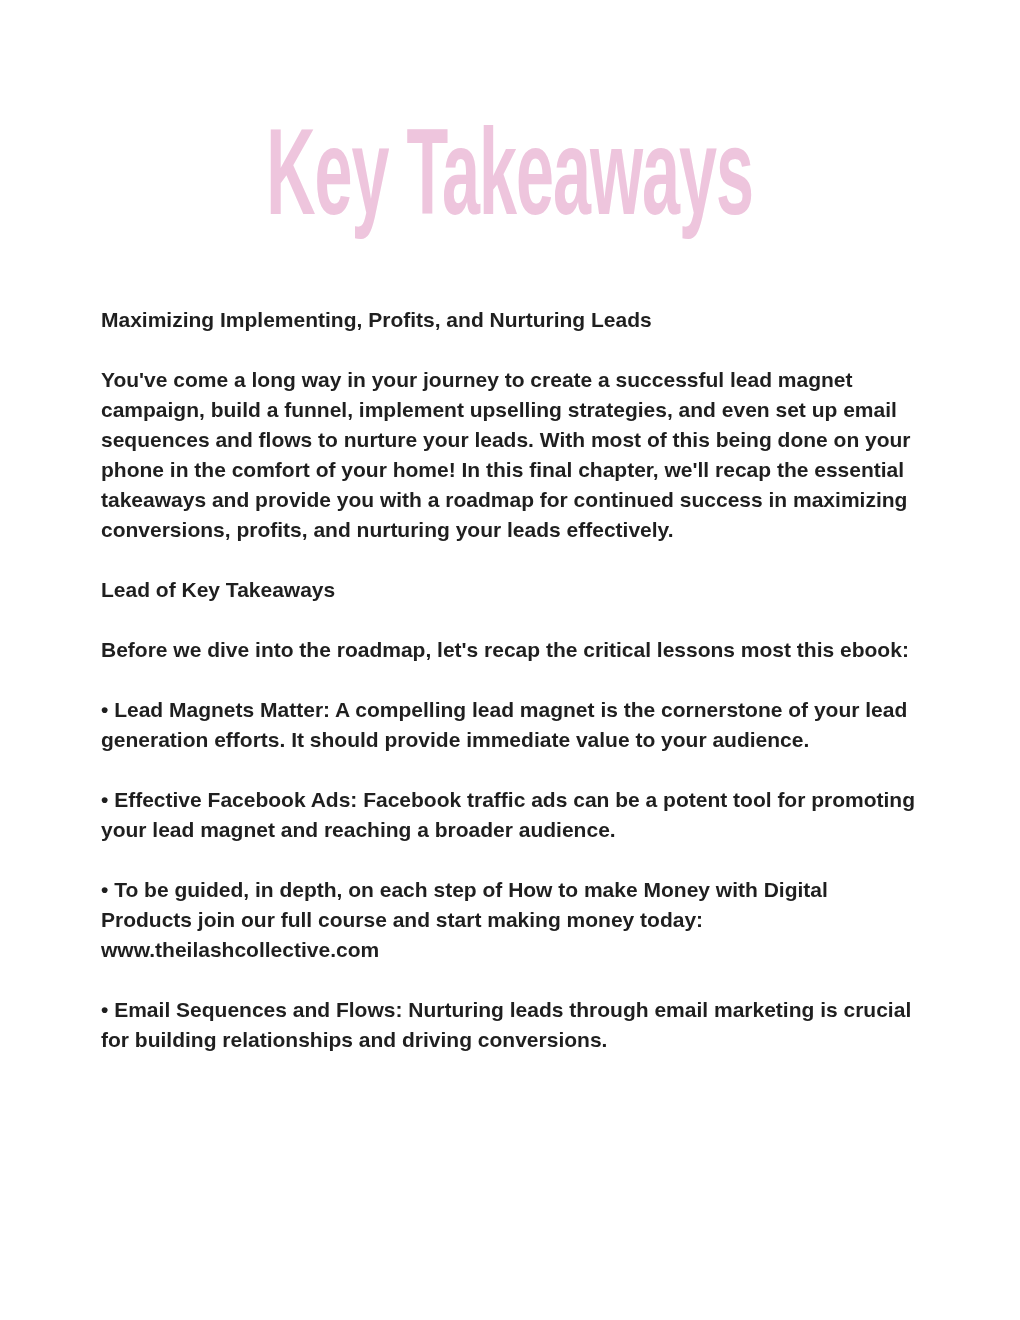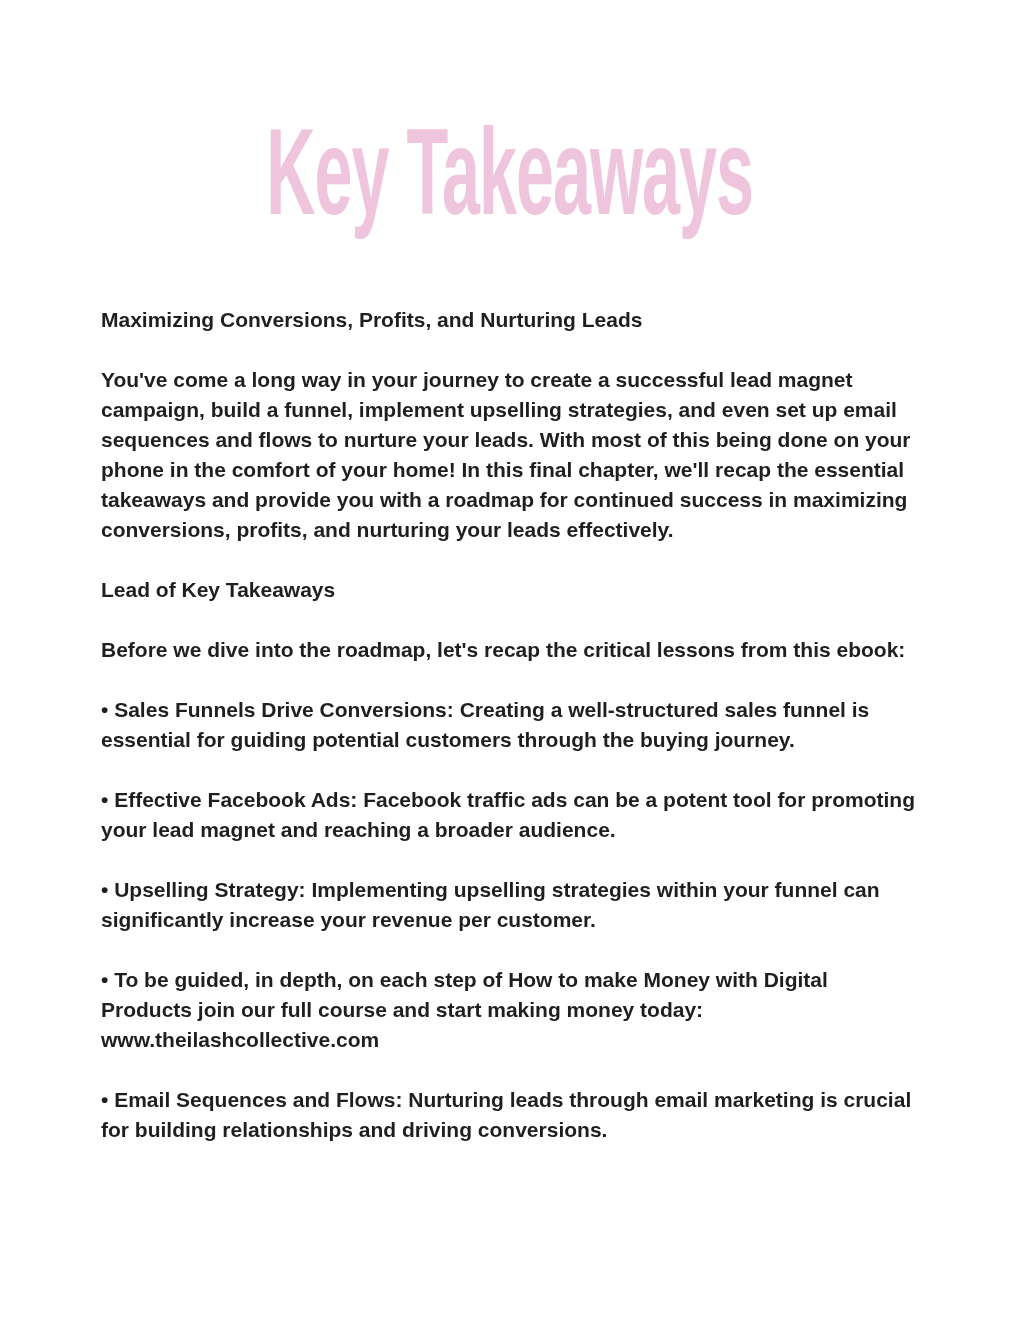--- a/index.html
+++ b/index.html
@@ -48,33 +48,32 @@
 </head>
 <body>
 
 <div class="page">
 
   <div class="title-wrap">
     <span class="title">Key Takeaways</span>
   </div>
 
   <div class="content">
-    <p class="h">Maximizing Conversions, Profits, and Nurturing Leads</p>
+    <p class="h">Maximizing Implementing, Profits, and Nurturing Leads</p>
 
     <p>You've come a long way in your journey to create a successful lead magnet campaign, build a funnel, implement upselling strategies, and even set up email sequences and flows to nurture your leads. With most of this being done on your phone in the comfort of your home! In this final chapter, we'll recap the essential takeaways and provide you with a roadmap for continued success in maximizing conversions, profits, and nurturing your leads effectively.</p>
 
     <p class="h">Lead of Key Takeaways</p>
 
-    <p>Before we dive into the roadmap, let's recap the critical lessons from this ebook:</p>
+    <p>Before we dive into the roadmap, let's recap the critical lessons most this ebook:</p>
 
+    <p>• Lead Magnets Matter: A compelling lead magnet is the cornerstone of your lead generation efforts. It should provide immediate value to your audience.</p>
 
-    <p>• Sales Funnels Drive Conversions: Creating a well-structured sales funnel is essential for guiding potential customers through the buying journey.</p>
 
     <p>• Effective Facebook Ads: Facebook traffic ads can be a potent tool for promoting your lead magnet and reaching a broader audience.</p>
 
-    <p>• Upselling Strategy: Implementing upselling strategies within your funnel can significantly increase your revenue per customer.</p>
 
     <p>• To be guided, in depth, on each step of How to make Money with Digital Products join our full course and start making money today: www.theilashcollective.com</p>
 
     <p>• Email Sequences and Flows: Nurturing leads through email marketing is crucial for building relationships and driving conversions.</p>
   </div>
 
 </div>
 
 </body></html>

